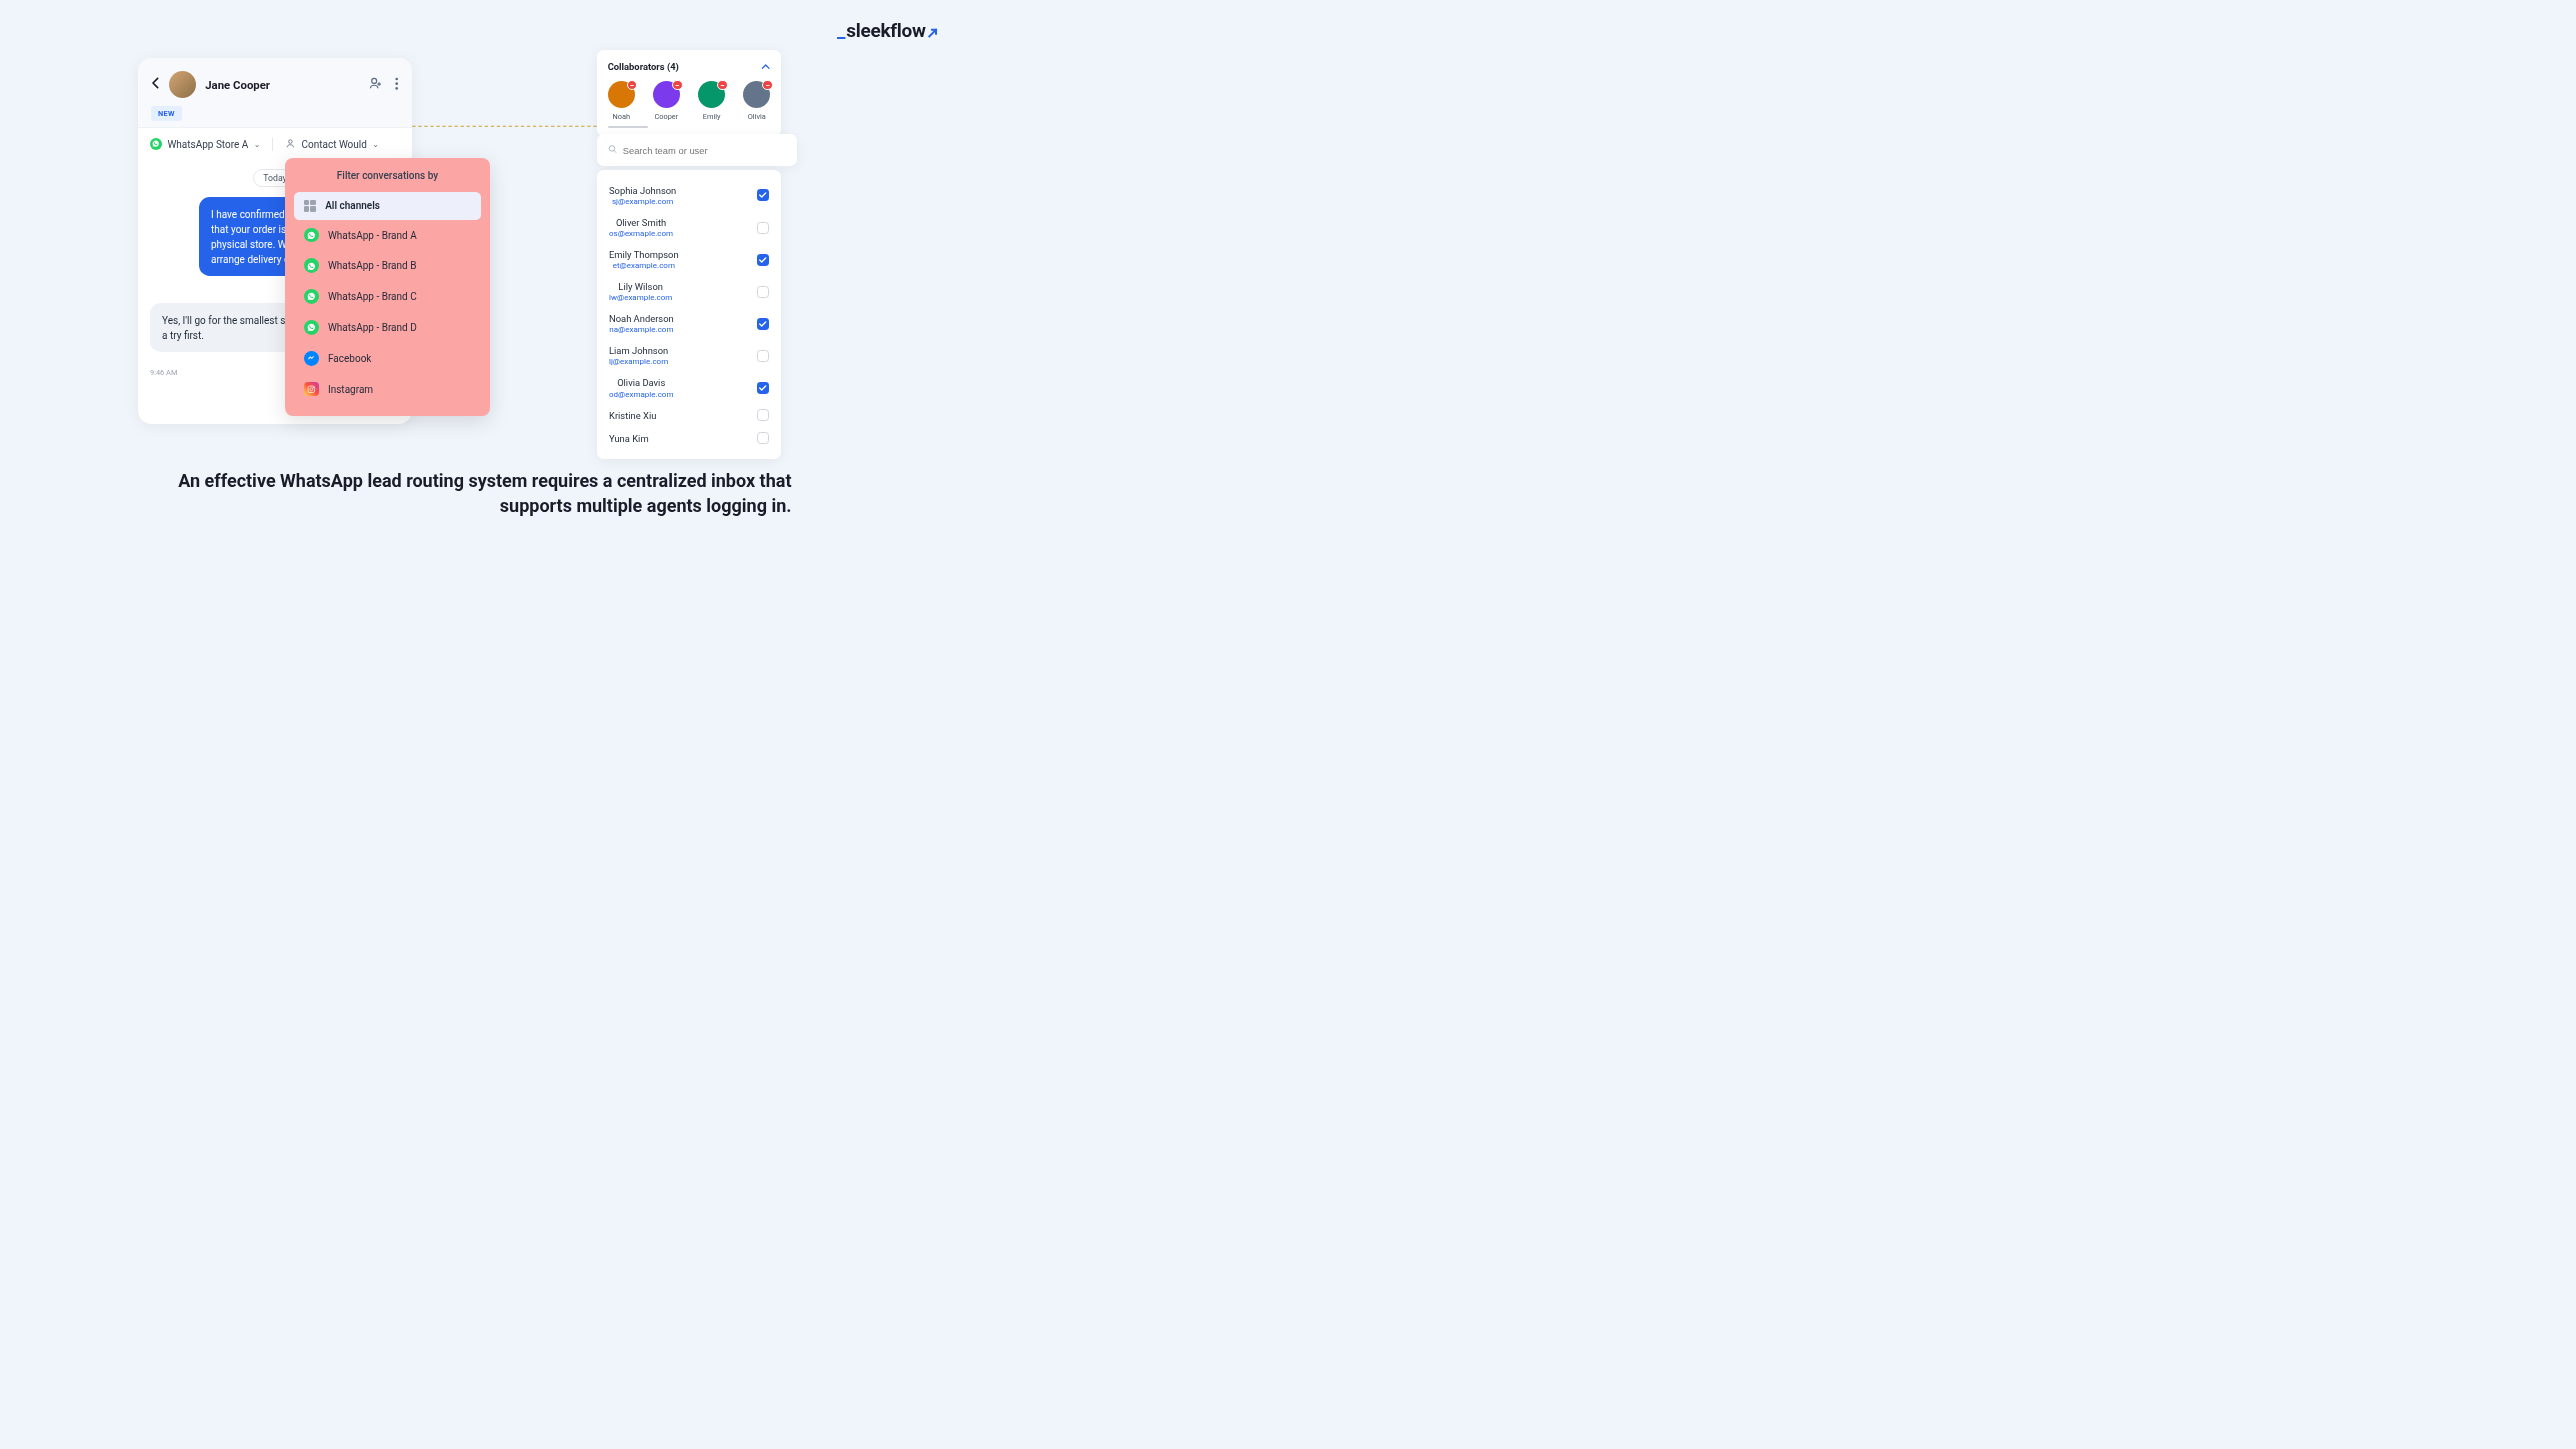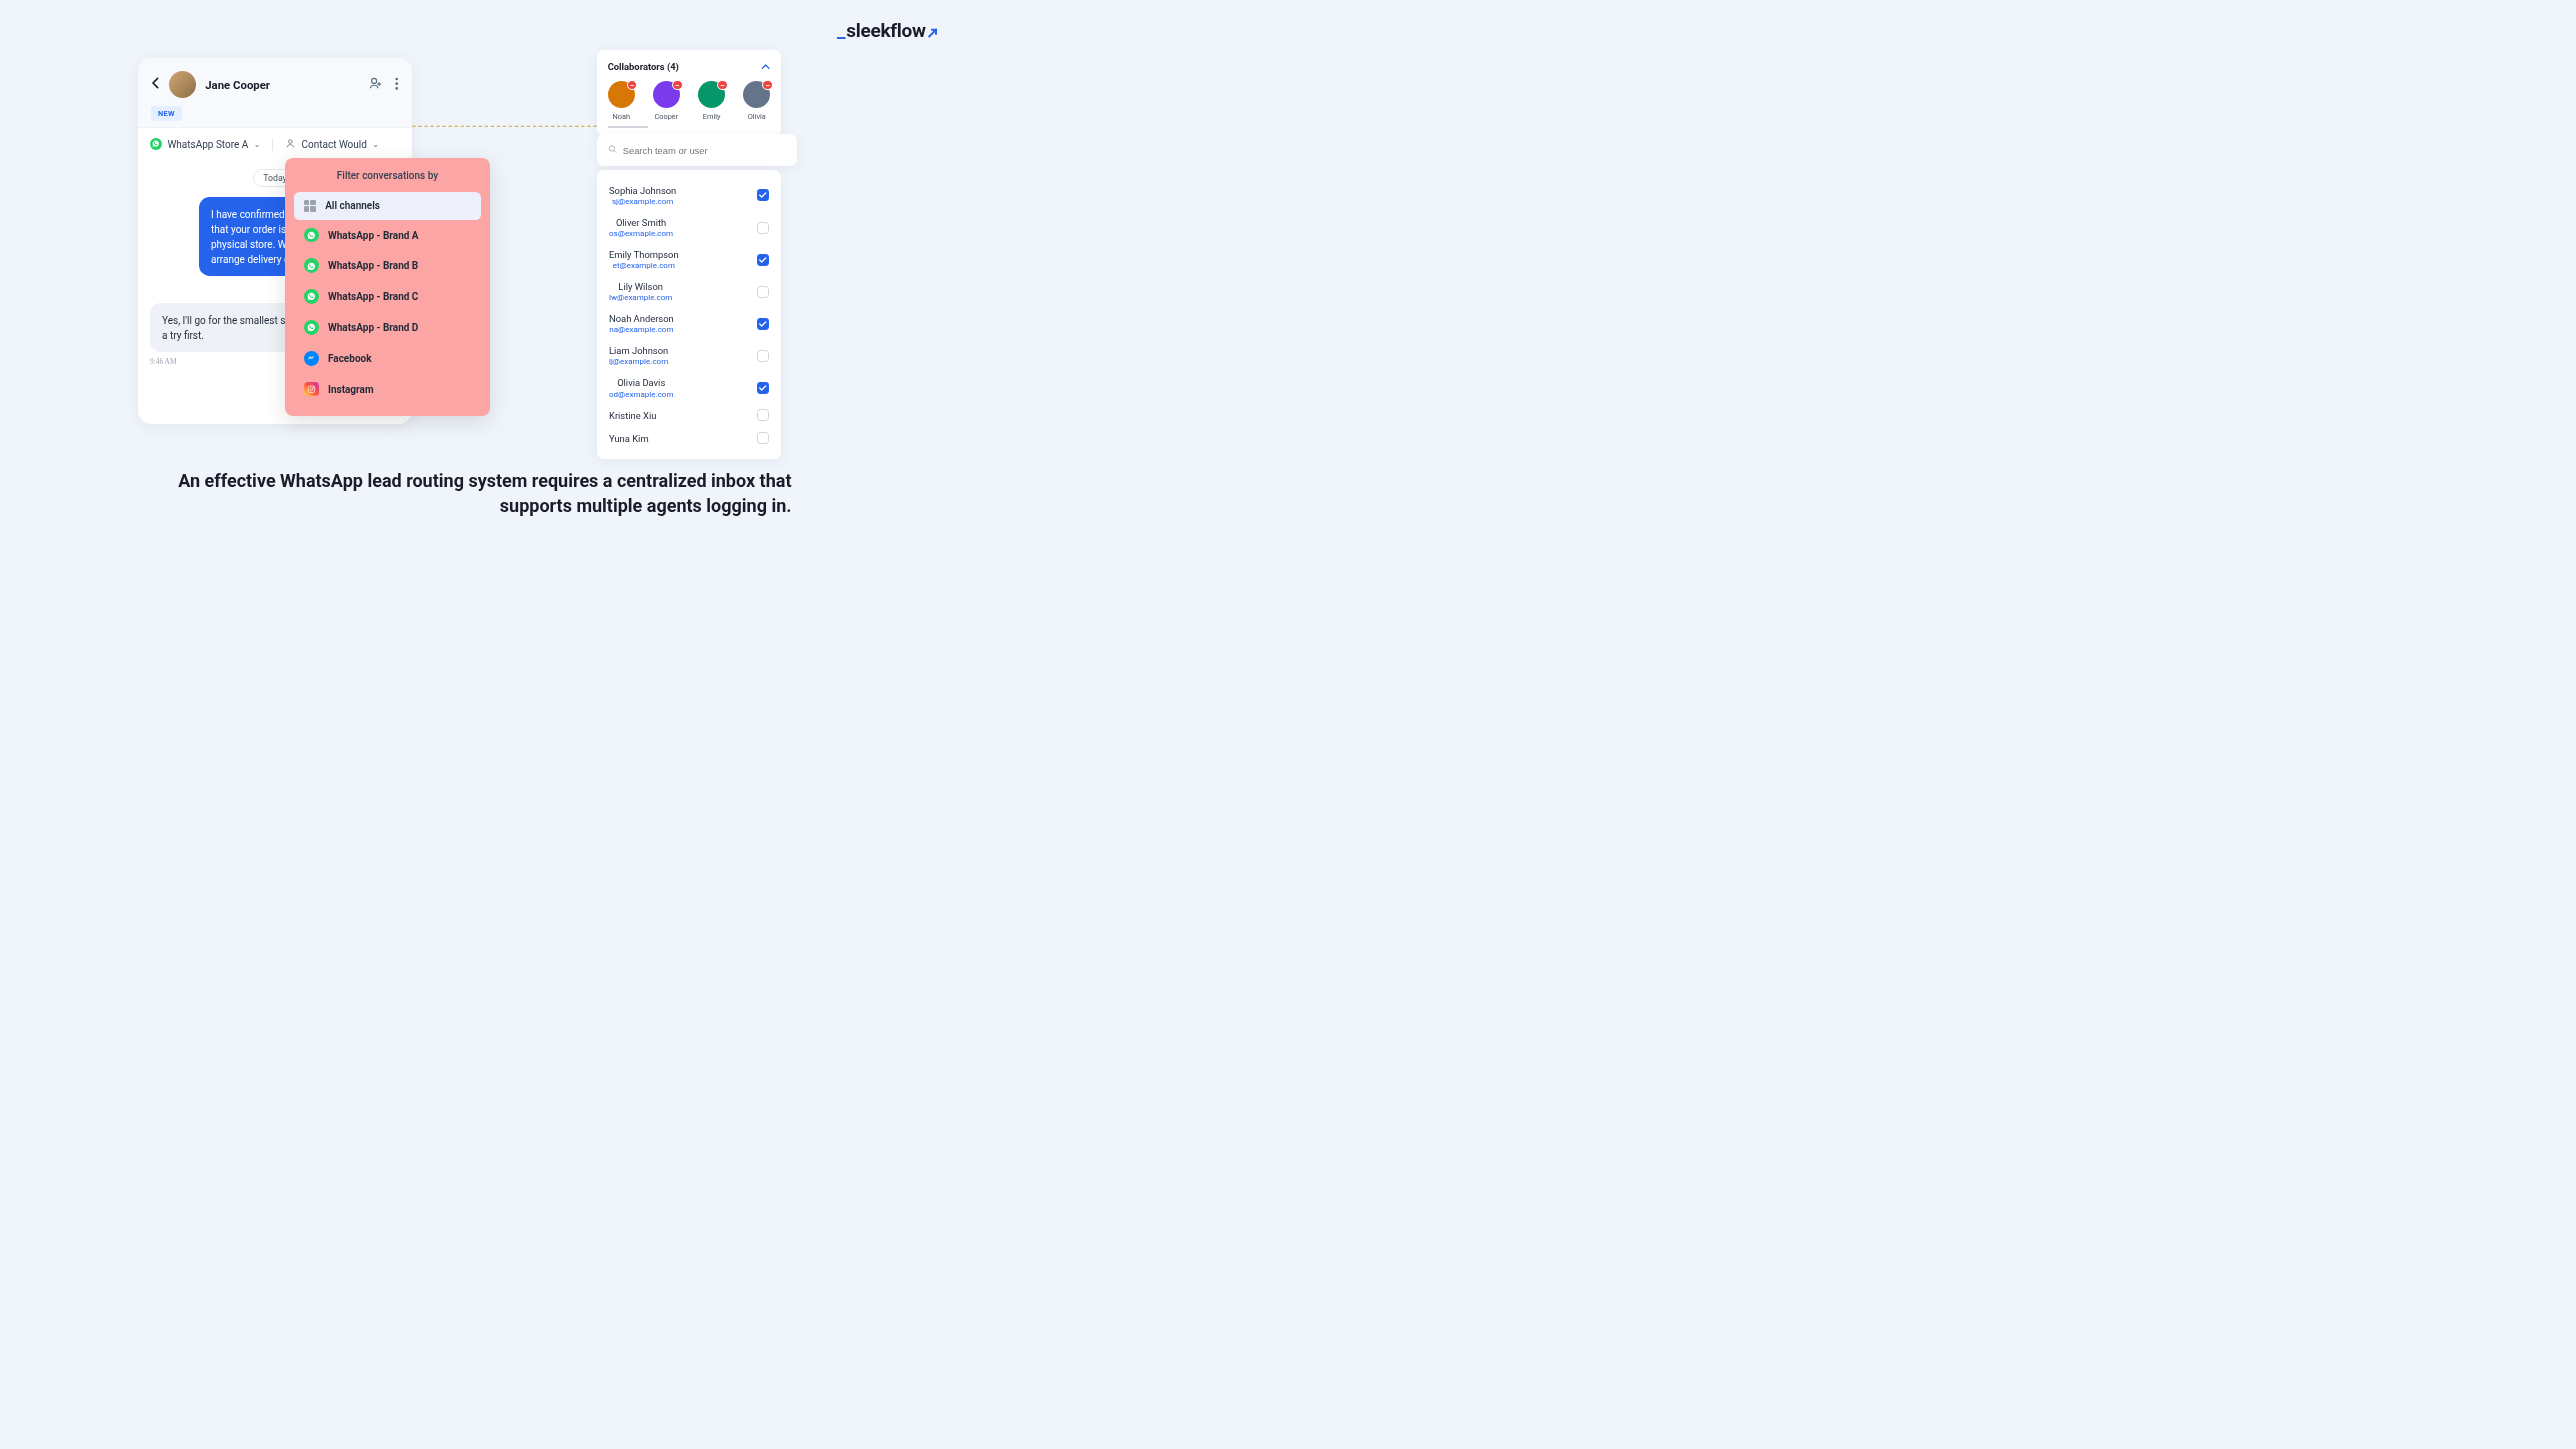--- a/index.html
+++ b/index.html
@@ -126,21 +126,21 @@
 }
 .msg-in {
   background: #eef2f7;
   color: #1f2937;
   border-radius: 10.7px;
   padding: 9.4px 12px;
   font-size: 10px;
   line-height: 1.5;
   max-width: 228px;
 }
-.msg-time { font-size: 7.4px; color: #9ca3af; margin-top: 5px; font-family: Liberation Serif, serif; }
+.msg-time { font-size: 7.4px; color: #9ca3af; margin-top: 16px; }
 
 
 .filter-dropdown {
   position: absolute;
   left: 285px;
   top: 158px;
   width: 205px;
   background: #fca5a5;
   border-radius: 8px;
   box-shadow: 0 5.4px 21.5px rgba(0,0,0,0.12);
@@ -155,21 +155,20 @@
 }
 .filter-item {
   display: flex;
   align-items: center;
   gap: 9.4px;
   padding: 8px 9.4px;
   border-radius: 5.4px;
   font-size: 10px;
   color: #1f2937;
   cursor: pointer;
-  font-weight: bold;
 }
 .filter-item.selected { background: #edf0fa; font-weight: 600; }
 .grid-icon {
   width: 12px; height: 12px;
   display: grid; grid-template-columns: 1fr 1fr; gap: 1.3px;
 }
 .grid-icon span { background: #9ca3af; border-radius: 1.3px; }
 .wa-lg {
   width: 14.8px; height: 14.8px; border-radius: 50%;
   background: #25d366;

